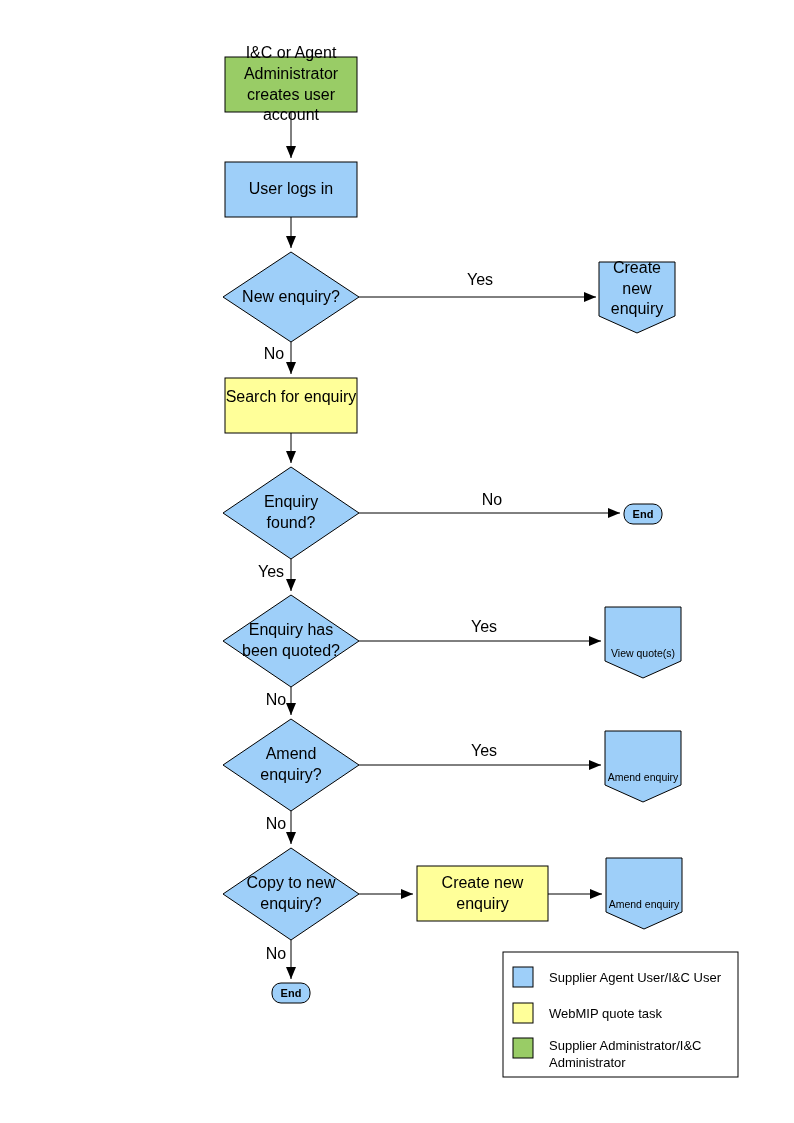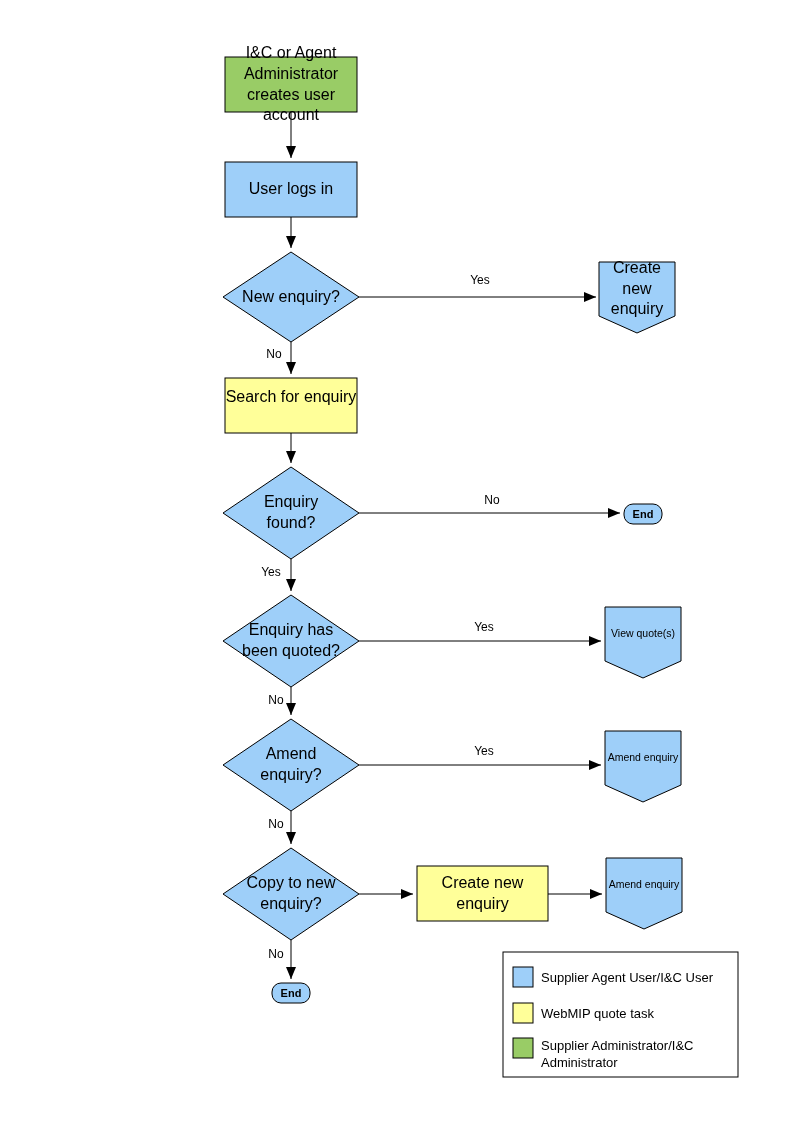--- a/index.html
+++ b/index.html
@@ -24,33 +24,34 @@
   .fill-white{fill:#ffffff;stroke:var(--line);stroke-width:1;}
   .edge{stroke:var(--line);stroke-width:1;marker-end:url(#arrowhead);}
   .shape-label{
     position:absolute;
     display:flex;align-items:center;justify-content:center;
     text-align:center;
     white-space:pre-line;
     font-size:16px;line-height:1.3;
     z-index:2;
   }
-  .shape-label.small{font-size:10.5px;}
+  .shape-label.small{font-size:10.5px;margin-top:20px;}
   .end-label{font-size:11px;font-weight:bold;}
   .edge-label{
     position:absolute;
     display:flex;align-items:center;justify-content:center;
-    font-size:12px;line-height:1;
+    font-size:16px;line-height:1;
     z-index:2;
   }
   .legend-label{
     position:absolute;
     font-size:13px;line-height:1.3;
     white-space:pre-line;
     z-index:2;
+    margin-left:8px;
   }
 </style>
 </head>
 <body>
 
 <div class="page">
 
   <svg class="diagram" width="794" height="1123" viewBox="0 0 794 1123">
     <defs>
       <marker id="arrowhead" markerUnits="userSpaceOnUse" markerWidth="14" markerHeight="12" refX="12" refY="5" orient="auto">

